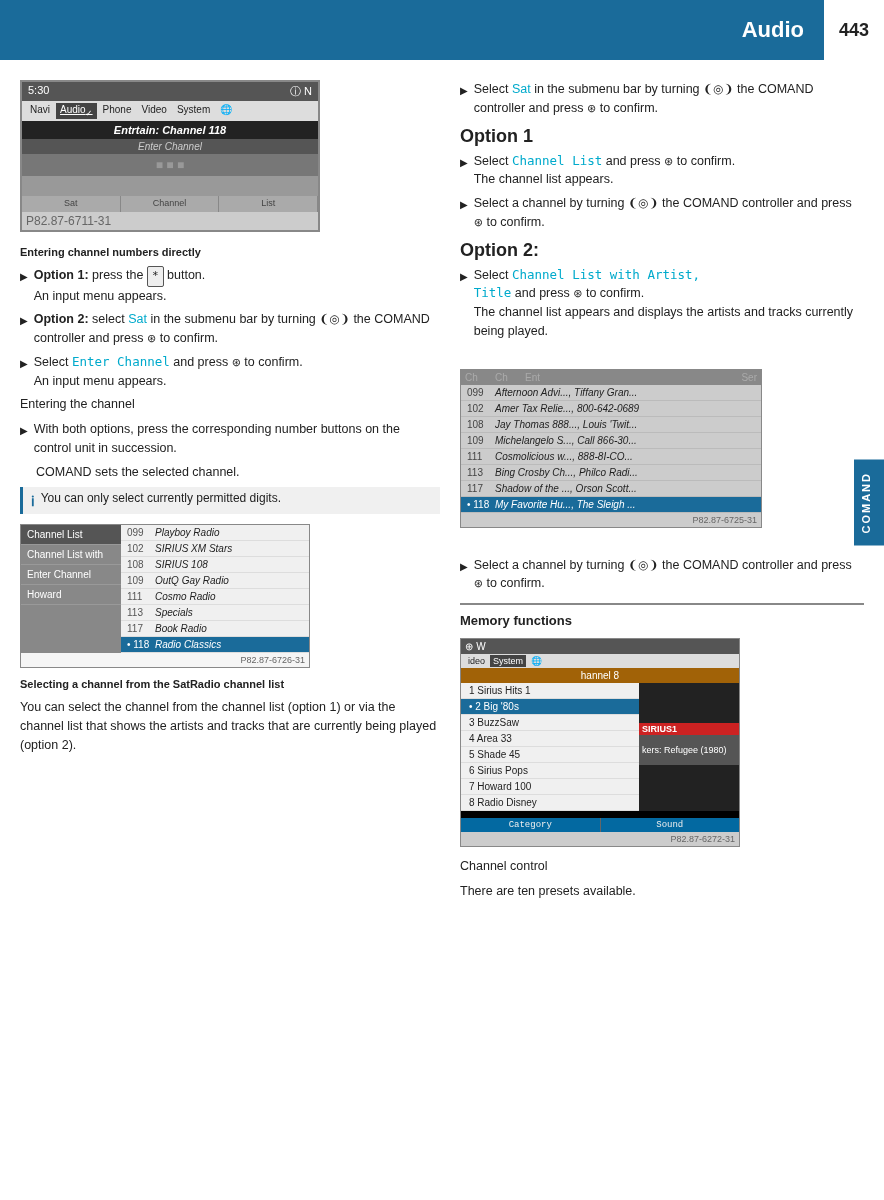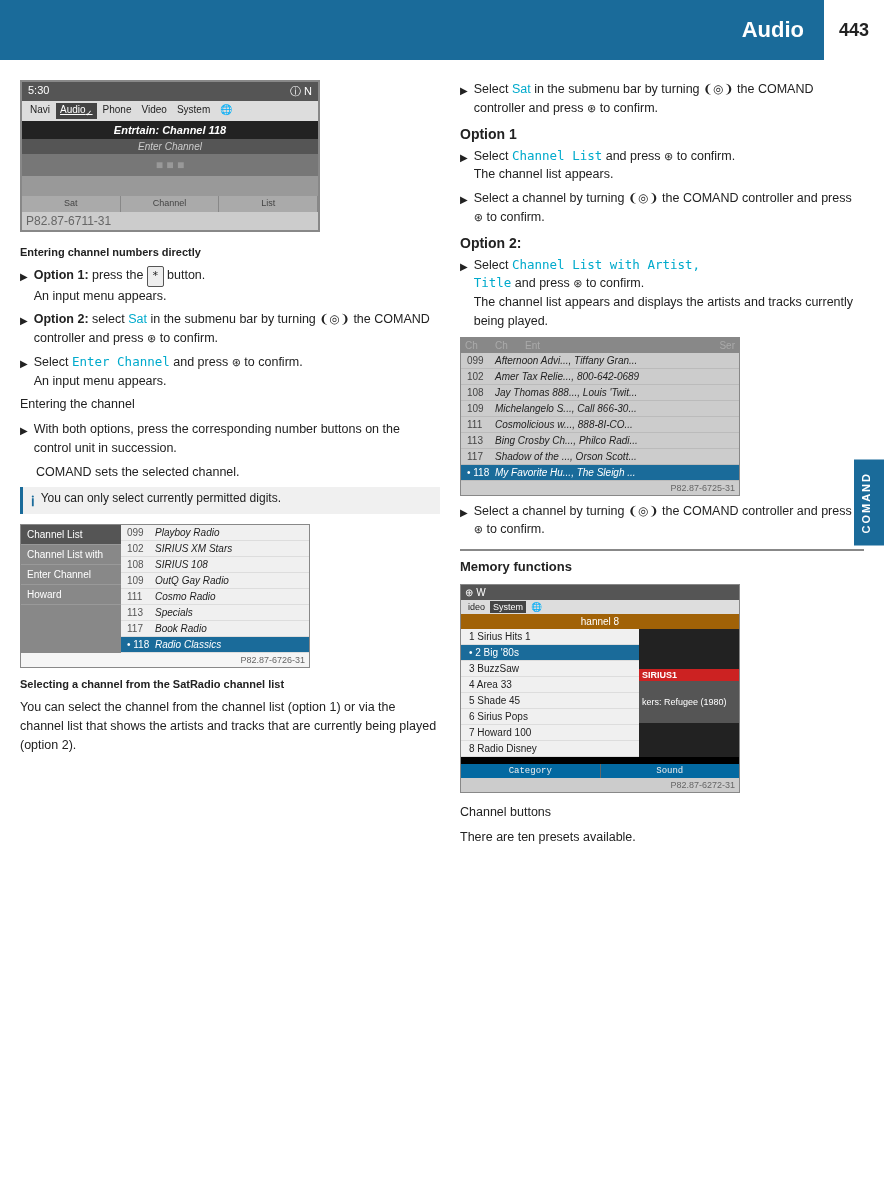--- a/index.html
+++ b/index.html
@@ -265,22 +265,22 @@
       text-align: right;
       font-size: 9px;
       color: #666;
       padding: 2px 4px;
     }
 
     
     .option-screen-mock {
       border: 1px solid #888;
       background: #ccc;
-      width: 280px;
-      margin: 6px 0;
+      width: 302px;
+      margin: 28px 0;
       font-size: 10px;
     }
     .os-row {
       display: flex;
       padding: 2px 6px;
       border-bottom: 1px solid #bbb;
     }
     .os-num { width: 28px; color: #444; }
     .os-name { font-style: italic; color: #222; }
     .os-selected { background: #1a6b9a; }
@@ -348,21 +348,21 @@
     .ctrl-sym {
       font-size: 12px;
     }
 
     .confirm-sym {
       font-size: 11px;
     }
 
     .option2-heading {
       font-weight: bold;
-      font-size: 14px;
+      font-size: 18px;
       margin: 8px 0 5px 0;
     }
 
     .memory-heading {
       font-weight: bold;
       font-size: 13px;
       margin: 10px 0 6px 0;
       border-top: 2px solid #888;
       padding-top: 8px;
     }
@@ -622,29 +622,29 @@
             <div class="mem-left-row">3 BuzzSaw</div>
             <div class="mem-left-row">4 Area 33</div>
             <div class="mem-left-row">5 Shade 45</div>
             <div class="mem-left-row">6 Sirius Pops</div>
             <div class="mem-left-row">7 Howard 100</div>
             <div class="mem-left-row">8 Radio Disney</div>
           </div>
           <div class="mem-right">
             <div style="height: 40px;"></div>
             <div style="background:#cc2222; color:#fff; font-size:9px; padding:1px 3px; font-weight:bold;">SIRIUS<span style="color:#fff;">1</span></div>
-            <div style="background:#555; color:#fff; font-size:9px; padding:16px 3px;">kers: Refugee (1980)</div>
+            <div style="background:#555; color:#fff; font-size:9px; padding:10px 3px;">kers: Refugee (1980)</div>
           </div>
         </div>
         <div style="background:#0369a1; display:flex; border-top:7px solid #000000;font-family:Liberation Mono, monospace;">
           <span style="flex:1; text-align:center; font-size:9px; padding:2px; border-right:1px solid #666; color:#eee;">Category</span>
           <span style="flex:1; text-align:center; font-size:9px; padding:2px; color:#eee;">Sound</span>
         </div>
         <div class="code-label">P82.87-6272-31</div>
       </div>
 
-      <p class="body-text">Channel buttons</p>
+      <p class="body-text">Channel control</p>
 
       <p class="body-text">There are ten presets available.</p>
 
     </div>
   </div>
 </div>
 
 </body></html>

